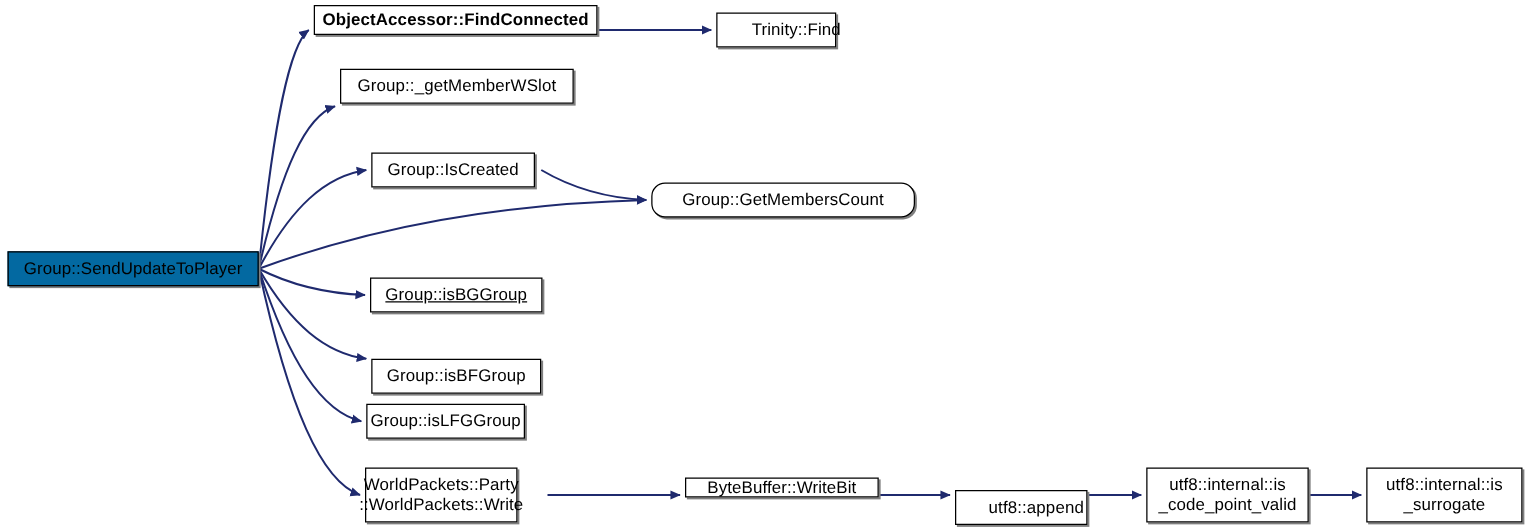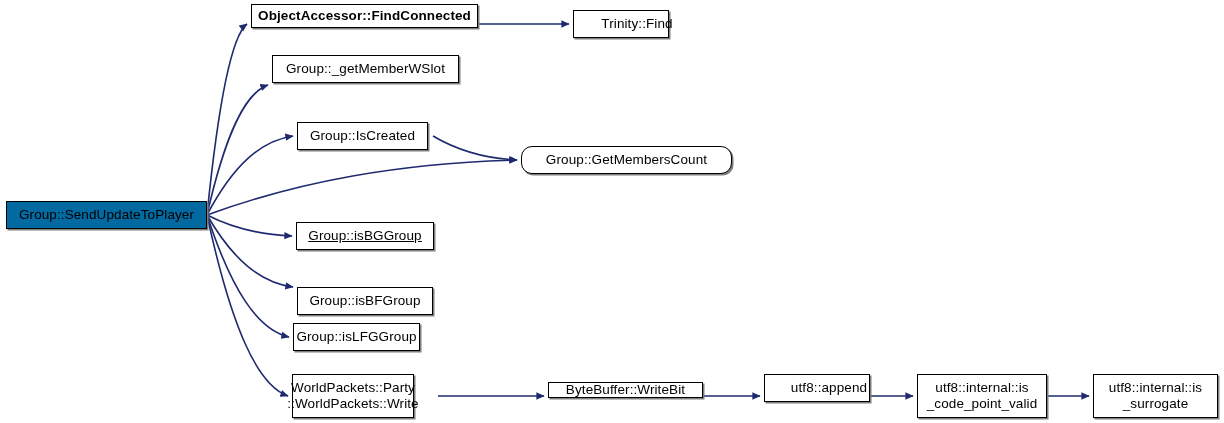--- a/index.html
+++ b/index.html
@@ -80,18 +80,18 @@
       <div class="node" style="left: 251px; top: 4px; width: 227px; height: 24px; font-weight: bold;"><div><span class="node-label">ObjectAccessor::FindConnected</span></div></div>
       <div class="node" style="left: 573px; top: 10px; width: 96px; height: 28px; padding-left: 32px;"><div><span class="node-label">Trinity::Find</span></div></div>
       <div class="node" style="left: 272px; top: 55px; width: 187px; height: 28px;"><div><span class="node-label">Group::_getMemberWSlot</span></div></div>
       <div class="node" style="left: 297px; top: 122px; width: 131px; height: 28px;"><div><span class="node-label">Group::IsCreated</span></div></div>
       <div class="node" style="left: 521px; top: 146px; width: 211px; height: 28px; border-radius: 11px;"><div><span class="node-label">Group::GetMembersCount</span></div></div>
       <div class="node" style="left: 296px; top: 222px; width: 138px; height: 28px; text-decoration: underline;"><div><span class="node-label">Group::isBGGroup</span></div></div>
       <div class="node" style="left: 297px; top: 273px; width: 136px; height: 28px; margin-top: 14px;"><div><span class="node-label">Group::isBFGroup</span></div></div>
       <div class="node" style="left: 293px; top: 323px; width: 127px; height: 28px;"><div><span class="node-label">Group::isLFGGroup</span></div></div>
       <div class="node" style="left: 292px; top: 374px; width: 122px; height: 44px;"><div><span class="node-label">WorldPackets::Party</span><span class="node-label">::WorldPackets::Write</span></div></div>
       <div class="node" style="left: 548px; top: 382px; width: 155px; height: 16px;"><div><span class="node-label">ByteBuffer::WriteBit</span></div></div>
-      <div class="node" style="left: 764px; top: 374px; width: 106px; height: 28px; padding-left: 24px;"><div><span class="node-label">utf8::append</span></div></div>
+      <div class="node" style="left: 764px; top: 392px; width: 106px; height: 28px; padding-left: 24px;"><div><span class="node-label">utf8::append</span></div></div>
       <div class="node" style="left: 917px; top: 374px; width: 130px; height: 44px;"><div><span class="node-label">utf8::internal::is</span><span class="node-label">_code_point_valid</span></div></div>
       <div class="node" style="left: 1093px; top: 374px; width: 125px; height: 44px;"><div><span class="node-label">utf8::internal::is</span><span class="node-label">_surrogate</span></div></div>
     </div>
 
 </div>
 
 </body></html>

